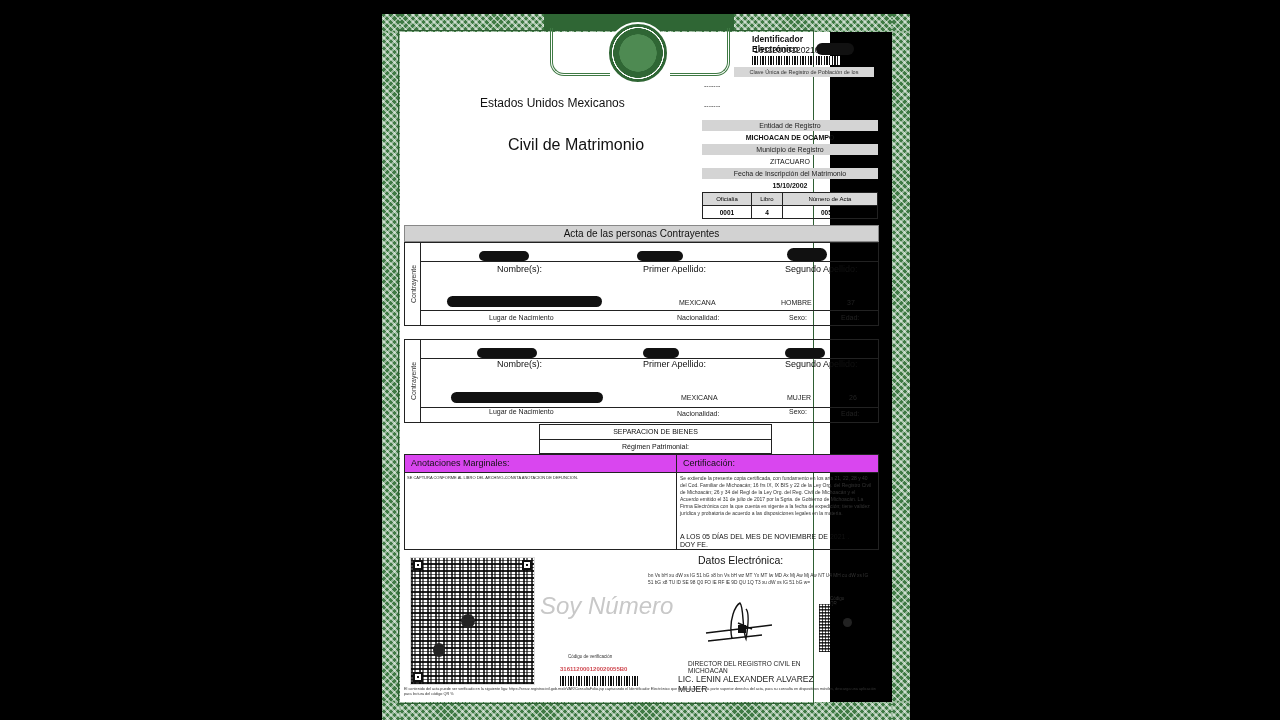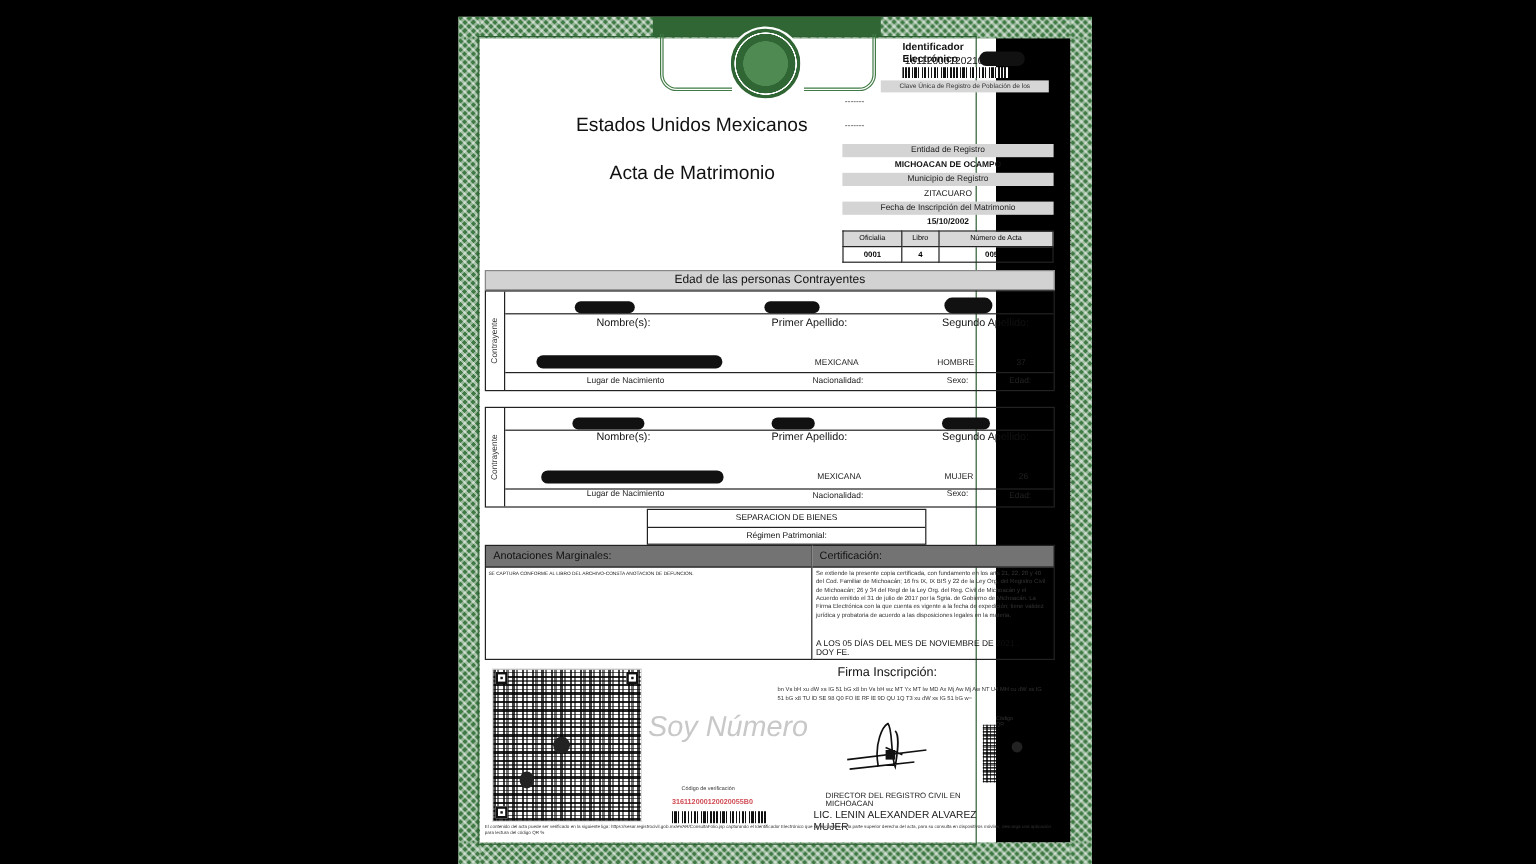--- a/index.html
+++ b/index.html
@@ -35,21 +35,21 @@
   .orn-l { left: 168px; border-right: none; border-radius: 0 0 0 14px; }
   .orn-r { left: 288px; border-left: none; border-radius: 0 0 14px 0; }
 
   .id-title { left: 370px; top: 20px; font-size: 8.5px; font-weight: bold; color: #111; }
   .id-num { left: 372px; top: 31px; font-size: 8.5px; color: #111; }
   .redact { background: #111; border-radius: 7px; }
   .barcode { background: repeating-linear-gradient(90deg, #111 0 1px, #fff 1px 2px, #111 2px 4px, #fff 4px 5px, #111 5px 6px, #fff 6px 8px); }
   .curp-bar { left: 352px; top: 53px; width: 140px; height: 10px; background: #d6d6d6; font-size: 5.5px; color: #333; text-align: center; line-height: 10px; }
   .dash { font-size: 7px; color: #333; }
 
-  .title1 { left: 98px; top: 82px; font-size: 16px; color: #111; }
+  .title1 { left: 98px; top: 82px; font-size: 12px; color: #111; }
   .title2 { left: 126px; top: 122px; font-size: 16px; color: #111; }
 
   .reg-box { left: 320px; top: 106px; width: 176px; }
   .reg-box .gray { background: #d4d4d4; font-size: 7px; text-align: center; height: 11px; line-height: 11px; color: #222; margin-bottom: 1px; }
   .reg-box .val { font-size: 7px; text-align: center; height: 12px; line-height: 12px; color: #111; }
   .reg-box .bold { font-weight: bold; }
   table.acta { left: 320px; top: 178px; width: 176px; border-collapse: collapse; }
   table.acta td { border: 1px solid #222; font-size: 6.5px; text-align: center; height: 13px; }
   table.acta tr.h td { background: #d8d8d8; font-size: 6px; }
   table.acta tr.v td { font-weight: bold; }
@@ -62,21 +62,21 @@
   .persona .hline2 { position: absolute; left: 16px; right: 0; top: 67px; border-top: 1px solid #222; }
   .persona .lbl { position: absolute; font-size: 9px; color: #111; padding-left: 20px; }
   .persona .small { position: absolute; font-size: 7px; color: #222; }
 
   .regimen { left: 157px; top: 410px; width: 233px; border: 1px solid #222; }
   .regimen div { font-size: 7px; text-align: center; height: 14px; line-height: 14px; color: #111; }
   .regimen div + div { border-top: 1px solid #222; }
 
   .anot { left: 22px; top: 440px; width: 273px; height: 96px; border: 1px solid #222; }
   .cert { left: 295px; top: 440px; width: 202px; height: 96px; border: 1px solid #222; border-left: none; }
-  .box-head { height: 18px; background: #737373; border-bottom: 1px solid #222; font-size: 9px; line-height: 17px; padding-left: 6px; color: #111; }
+  .box-head { height: 18px; background: #d946ef; border-bottom: 1px solid #222; font-size: 9px; line-height: 17px; padding-left: 6px; color: #111; }
   .anot-text { font-size: 4px; padding: 2px; color: #222; }
   .cert-text { font-size: 5px; padding: 2px 3px; color: #333; line-height: 7px; }
   .cert-date { position: absolute; left: 3px; top: 78px; font-size: 7px; color: #111; line-height: 8px; }
 
   .firma-title { left: 316px; top: 540px; font-size: 10.5px; color: #111; }
   .firma-code { left: 266px; top: 558px; width: 222px; font-size: 4.8px; color: #333; line-height: 7px; }
   .qr-big { left: 28px; top: 543px; width: 125px; height: 128px;
     background:
       repeating-linear-gradient(0deg, rgba(0,0,0,.85) 0 2px, transparent 2px 4px, rgba(0,0,0,.6) 4px 5px, transparent 5px 7px),
       repeating-linear-gradient(90deg, rgba(0,0,0,.75) 0 2px, transparent 2px 3px, rgba(0,0,0,.55) 3px 5px, transparent 5px 8px);
@@ -111,21 +111,21 @@
 
   <div class="abs id-title">Identificador Electrónico</div>
   <div class="abs id-num">16112000120210</div>
   <div class="abs redact" style="left:434px;top:29px;width:38px;height:12px;"></div>
   <div class="abs barcode" style="left:370px;top:42px;width:88px;height:9px;"></div>
   <div class="abs curp-bar">Clave Única de Registro de Población de los</div>
   <div class="abs dash" style="left:322px;top:68px;">-------</div>
   <div class="abs dash" style="left:322px;top:88px;">-------</div>
 
   <div class="abs title1">Estados Unidos Mexicanos</div>
-  <div class="abs title2">Acta de Matrimonio</div>
+  <div class="abs title2">Civil de Matrimonio</div>
 
   <div class="abs reg-box">
     <div class="gray">Entidad de Registro</div>
     <div class="val bold">MICHOACAN DE OCAMPO</div>
     <div class="gray">Municipio de Registro</div>
     <div class="val">ZITACUARO</div>
     <div class="gray">Fecha de Inscripción del Matrimonio</div>
     <div class="val bold">15/10/2002</div>
   </div>
   <table class="abs acta">
@@ -136,21 +136,21 @@
       <td>Número de Acta</td>
     </tr>
     <tr class="v">
       <td>0001</td>
       <td>4</td>
       <td>00558</td>
     </tr>
   </tbody>
     </table>
 
-  <div class="abs datos-head">Edad de las personas Contrayentes</div>
+  <div class="abs datos-head">Acta de las personas Contrayentes</div>
 
   <div class="abs persona" style="top:228px;">
     <div class="side">
         <span>Contrayente</span>
       </div>
     <div class="hline1"></div>
     <div class="hline2"></div>
     <div class="abs redact" style="left:74px;top:8px;width:50px;height:10px;"></div>
     <div class="abs redact" style="left:232px;top:8px;width:46px;height:10px;"></div>
     <div class="abs redact" style="left:382px;top:5px;width:40px;height:13px;"></div>
@@ -201,21 +201,21 @@
 
   <div class="abs cert">
     <div class="box-head">Certificación:</div>
     <div class="cert-text">Se extiende la presente copia certificada, con fundamento en los arts 21, 22, 28 y 40 del Cod. Familiar de Michoacán; 16 frs IX, IX BIS y 22 de la Ley Org. del Registro Civil de Michoacán; 26 y 34 del Regl de la Ley Org. del Reg. Civil de Michoacán y el Acuerdo emitido el 31 de julio de 2017 por la Sgria. de Gobierno de Michoacán. La Firma Electrónica con la que cuenta es vigente a la fecha de expedición; tiene validez jurídica y probatoria de acuerdo a las disposiciones legales en la materia.</div>
     <div class="cert-date">
       <div>A LOS  05  DÍAS DEL MES DE  NOVIEMBRE  DE  2021 .</div>
       <div>DOY FE.</div>
     </div>
   </div>
 
-  <div class="abs firma-title">Firma Inscripción:</div>
+  <div class="abs firma-title">Datos Electrónica:</div>
   <div class="abs firma-code">bn Vs bH xu dW xs IG 51 bG x8 bn Vs bH wz MT Yx MT lw MD Ax Mj Aw Mj Aw NT U4 MH cu dW xs IG 51 bG x8 TU lD SE 98 Q0 FO lE RF lE 9D QU 1Q T3 xu dW xs IG 51 bG w=</div>
 
   <div class="abs qr-big">
     <div class="qr-corner" style="left:2px;top:2px;"></div>
     <div class="qr-corner" style="right:2px;top:2px;"></div>
     <div class="qr-corner" style="left:2px;bottom:2px;"></div>
     <div class="abs" style="left:50px;top:56px;width:14px;height:14px;border-radius:50%;background:#222;"></div>
     <div class="abs" style="left:22px;top:85px;width:12px;height:14px;border-radius:50%;background:#222;"></div>
   </div>
 

